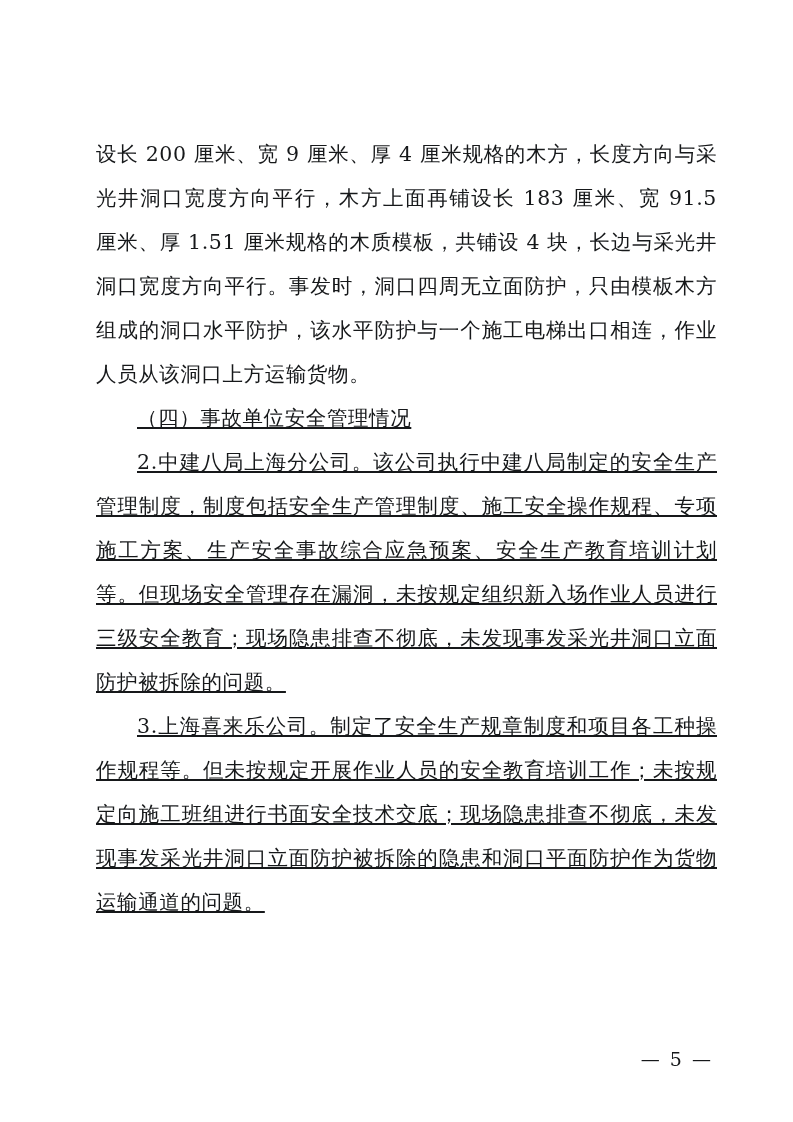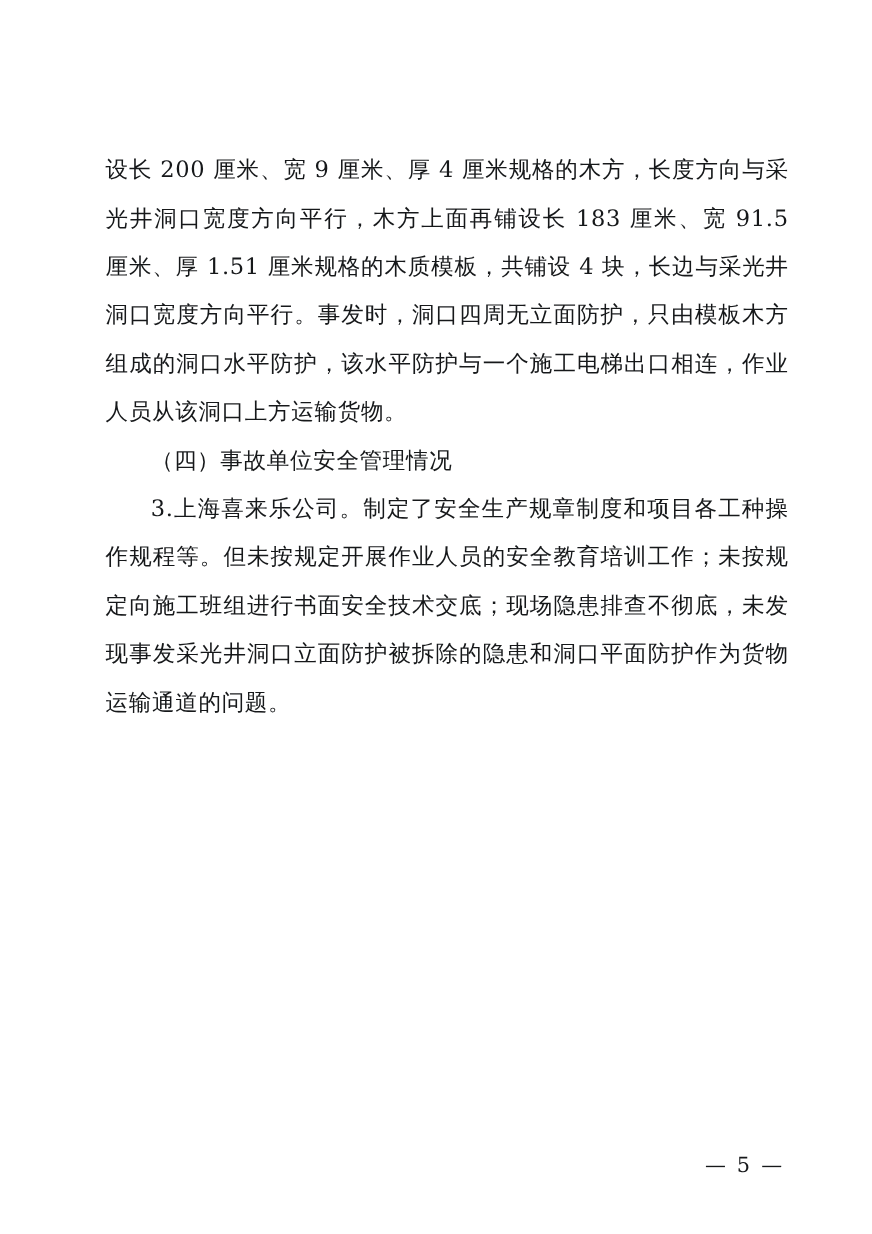--- a/index.html
+++ b/index.html
@@ -29,20 +29,21 @@
     text-justify: inter-ideograph;
     color: #16181a;
   }
   .para {
     margin: 0;
     text-indent: 0;
     white-space: normal;
   }
   .para + .para {
     margin-top: 0;
+    text-decoration: underline;
   }
   .indent2 {
     text-indent: 2em;
   }
   .page-number {
     position: absolute;
     left: 0;
     right: 80px;
     bottom: 52px;
     text-align: right;
@@ -53,18 +54,19 @@
   }
 </style>
 </head>
 <body>
 
 <div class="page">
 
   <div class="doc-body">
     <p class="para">设长 200 厘米、宽 9 厘米、厚 4 厘米规格的木方，长度方向与采光井洞口宽度方向平行，木方上面再铺设长 183 厘米、宽 91.5 厘米、厚 1.51 厘米规格的木质模板，共铺设 4 块，长边与采光井洞口宽度方向平行。事发时，洞口四周无立面防护，只由模板木方组成的洞口水平防护，该水平防护与一个施工电梯出口相连，作业人员从该洞口上方运输货物。</p>
     <p class="para indent2">（四）事故单位安全管理情况</p>
+    <p class="para indent2">2.中建八局上海分公司。该公司执行中建八局制定的安全生产管理制度，制度包括安全生产管理制度、施工安全操作规程、专项施工方案、生产安全事故综合应急预案、安全生产教育培训计划等。但现场安全管理存在漏洞，未按规定组织新入场作业人员进行三级安全教育；现场隐患排查不彻底，未发现事发采光井洞口立面防护被拆除的问题。</p>
     <p class="para indent2">3.上海喜来乐公司。制定了安全生产规章制度和项目各工种操作规程等。但未按规定开展作业人员的安全教育培训工作；未按规定向施工班组进行书面安全技术交底；现场隐患排查不彻底，未发现事发采光井洞口立面防护被拆除的隐患和洞口平面防护作为货物运输通道的问题。</p>
   </div>
 
   <div class="page-number">— 5 —</div>
 
 </div>
 
 </body></html>

